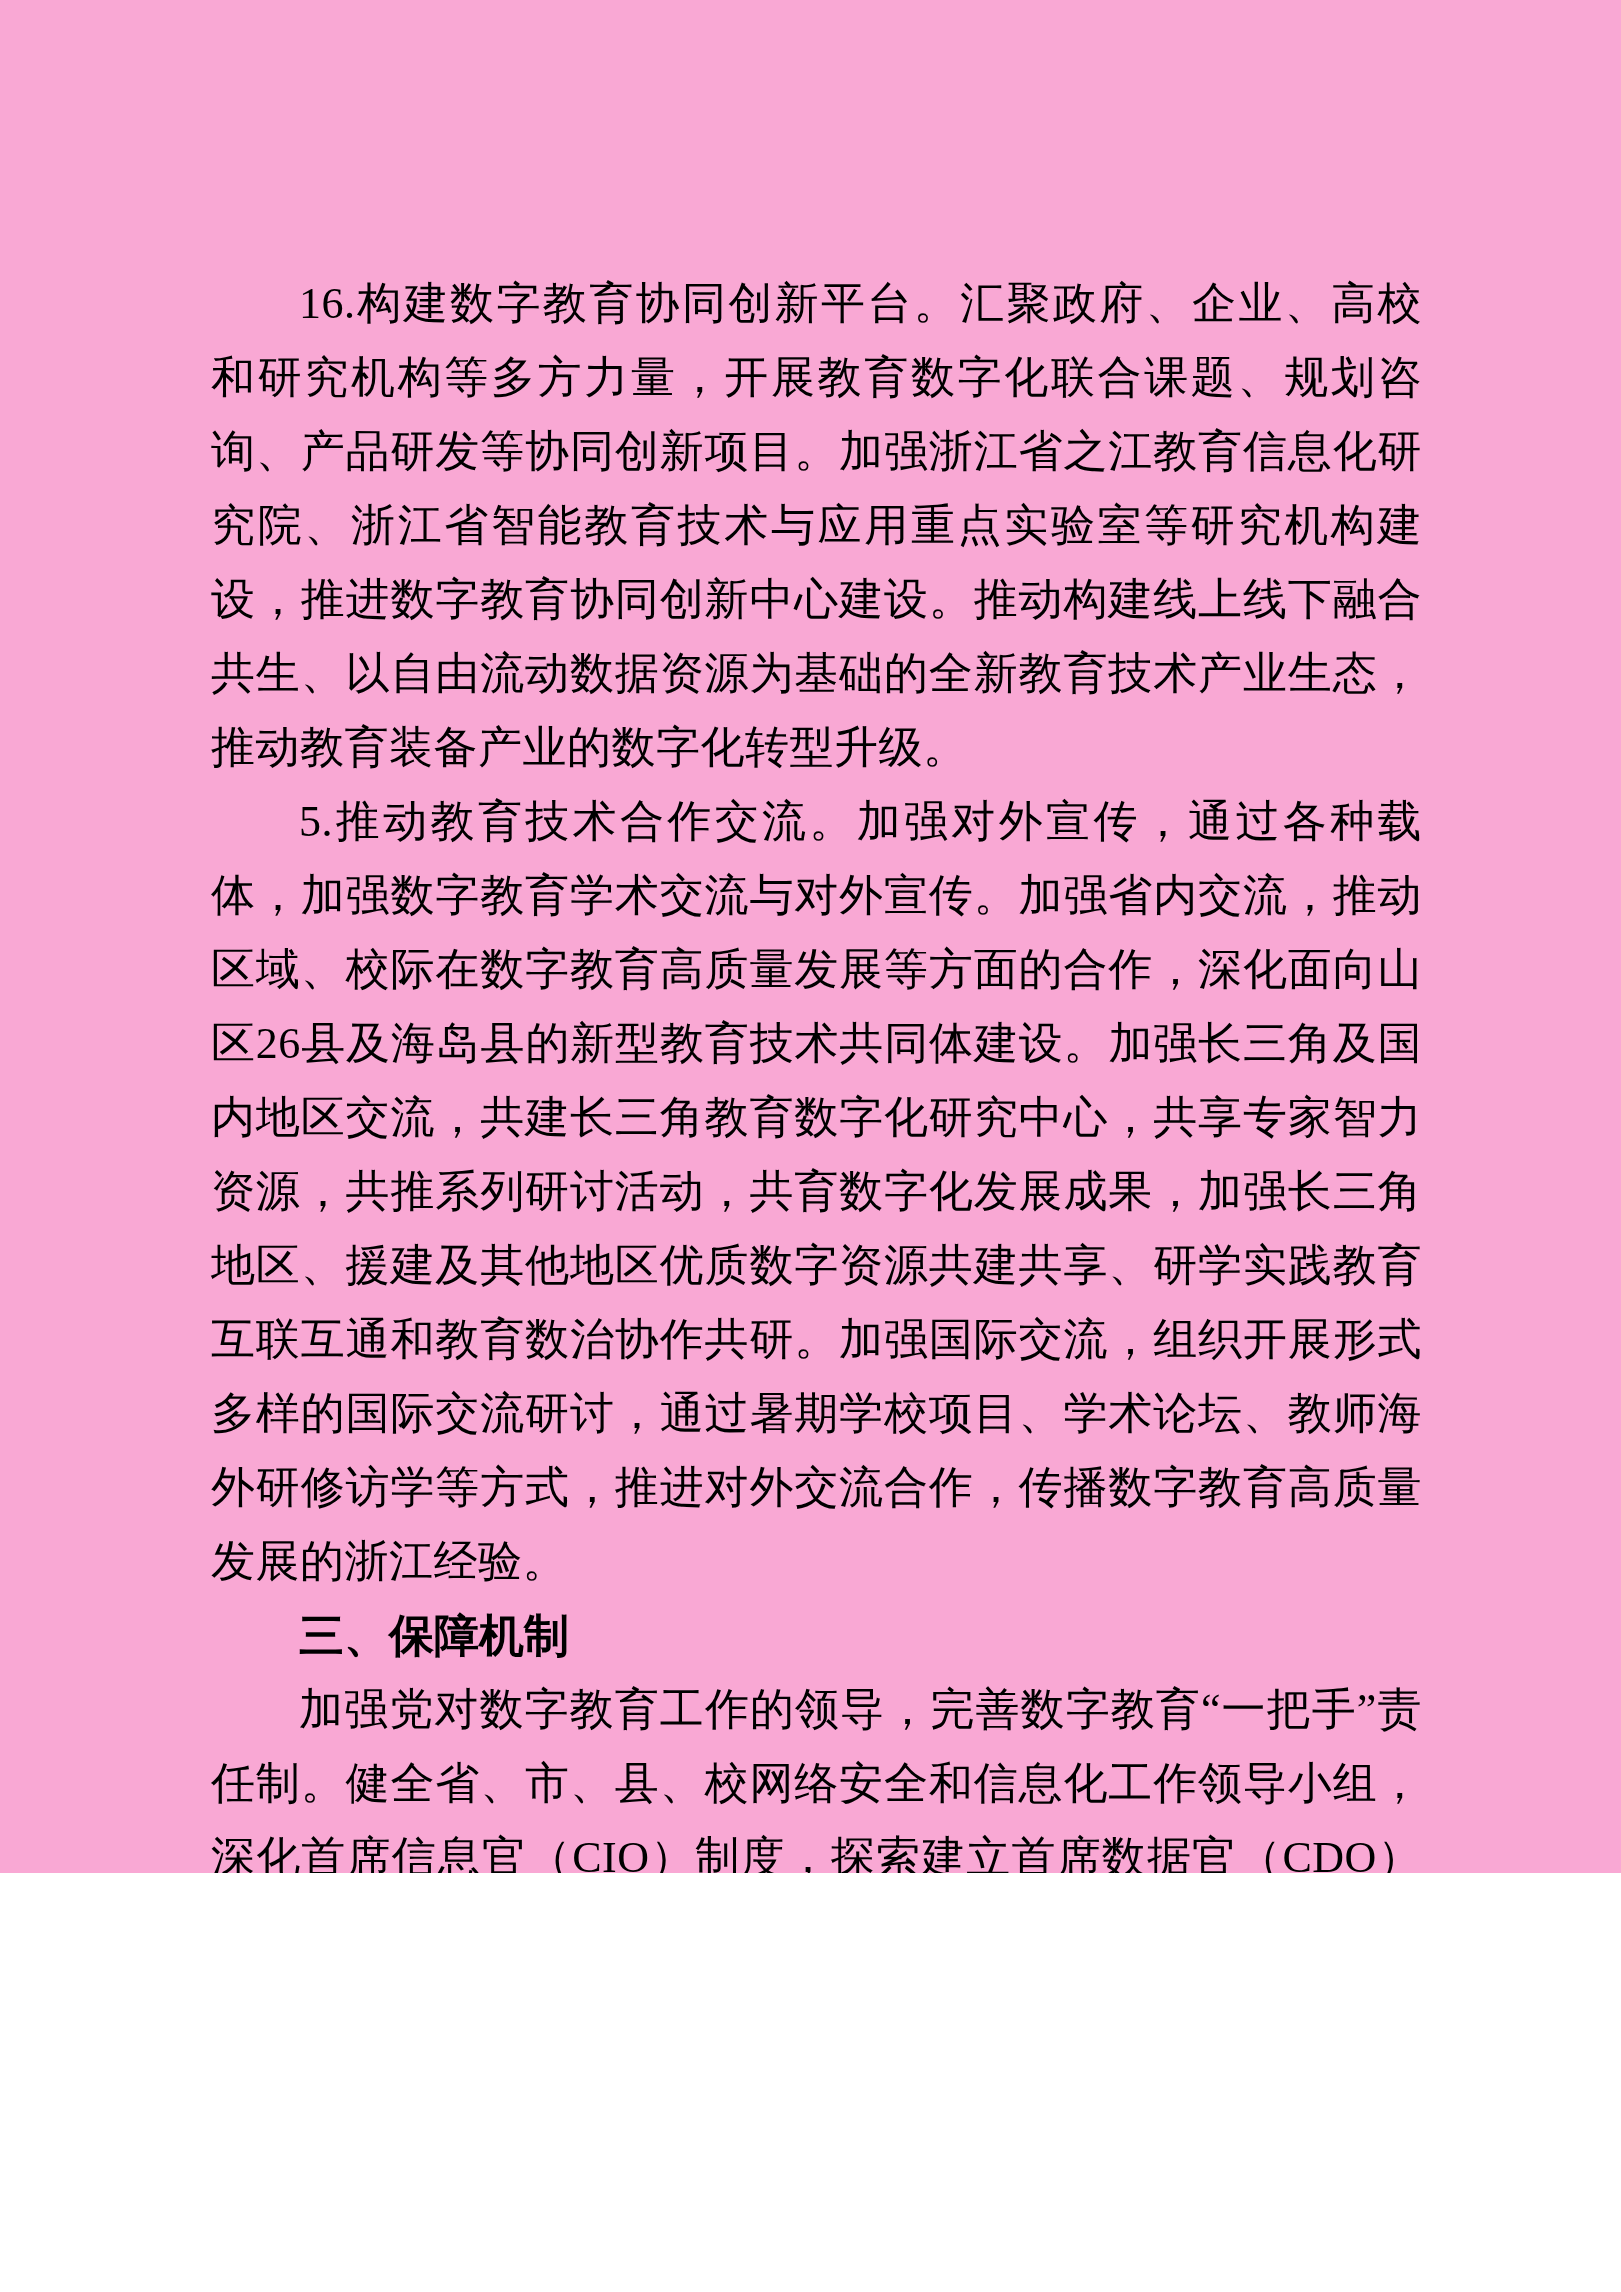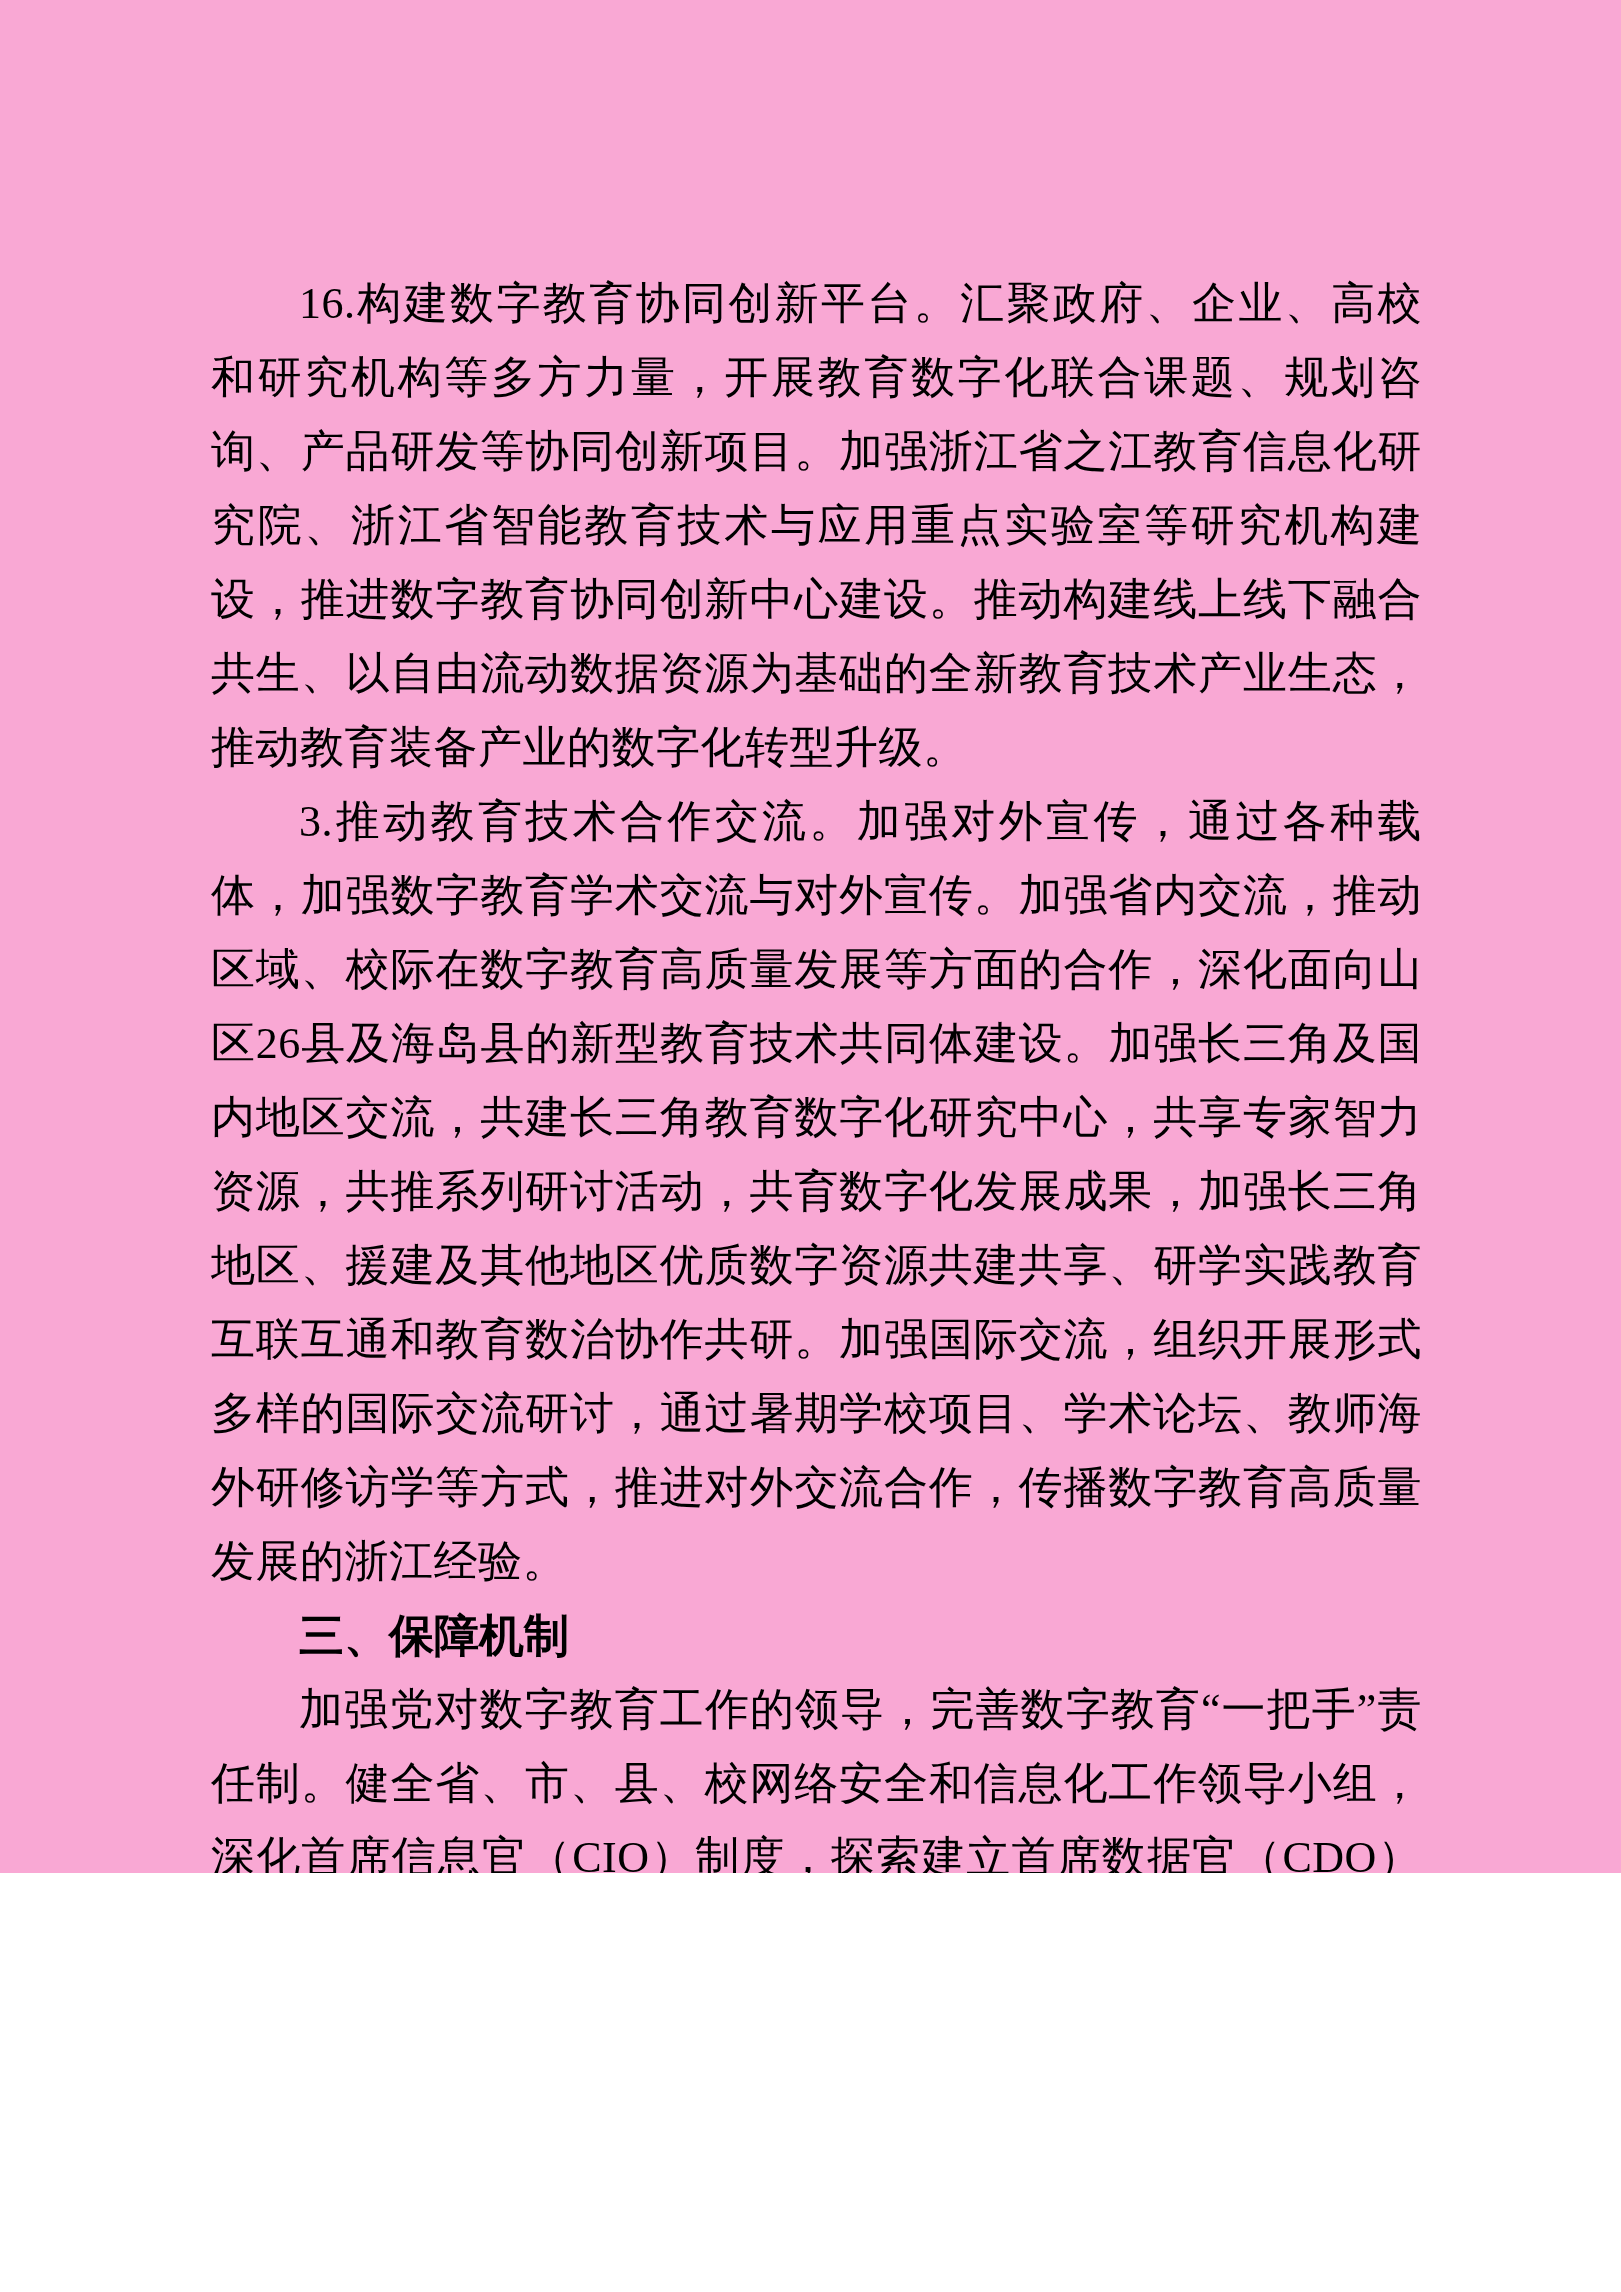--- a/index.html
+++ b/index.html
@@ -66,19 +66,19 @@
     word-spacing: 5.9px;
     color: #000000;
   }
 </style>
 </head>
 <body>
 
 <div class="page">
   <div class="content">
     <p class="para-body">16.构建数字教育协同创新平台。汇聚政府、企业、高校和研究机构等多方力量，开展教育数字化联合课题、规划咨询、产品研发等协同创新项目。加强浙江省之江教育信息化研究院、浙江省智能教育技术与应用重点实验室等研究机构建设，推进数字教育协同创新中心建设。推动构建线上线下融合共生、以自由流动数据资源为基础的全新教育技术产业生态，推动教育装备产业的数字化转型升级。</p>
-    <p class="para-body">3.推动教育技术合作交流。加强对外宣传，通过各种载体，加强数字教育学术交流与对外宣传。加强省内交流，推动区域、校际在数字教育高质量发展等方面的合作，深化面向山区26县及海岛县的新型教育技术共同体建设。加强长三角及国内地区交流，共建长三角教育数字化研究中心，共享专家智力资源，共推系列研讨活动，共育数字化发展成果，加强长三角地区、援建及其他地区优质数字资源共建共享、研学实践教育互联互通和教育数治协作共研。加强国际交流，组织开展形式多样的国际交流研讨，通过暑期学校项目、学术论坛、教师海外研修访学等方式，推进对外交流合作，传播数字教育高质量发展的浙江经验。</p>
+    <p class="para-body">5.推动教育技术合作交流。加强对外宣传，通过各种载体，加强数字教育学术交流与对外宣传。加强省内交流，推动区域、校际在数字教育高质量发展等方面的合作，深化面向山区26县及海岛县的新型教育技术共同体建设。加强长三角及国内地区交流，共建长三角教育数字化研究中心，共享专家智力资源，共推系列研讨活动，共育数字化发展成果，加强长三角地区、援建及其他地区优质数字资源共建共享、研学实践教育互联互通和教育数治协作共研。加强国际交流，组织开展形式多样的国际交流研讨，通过暑期学校项目、学术论坛、教师海外研修访学等方式，推进对外交流合作，传播数字教育高质量发展的浙江经验。</p>
     <h3 class="heading-section">三、保障机制</h3>
     <p class="para-body">加强党对数字教育工作的领导，完善数字教育“一把手”责任制。健全省、市、县、校网络安全和信息化工作领导小组，深化首席信息官（CIO）制度，探索建立首席数据官（CDO）制度。推进各级教育行政、教科研与技术部门的业务协同。落实全国基础教育数字化专员管理与培训。健全高校信息化工作校院两级管</p>
   </div>
   <div class="page-number">– 10 –</div>
 </div>
 
 
 </body></html>

